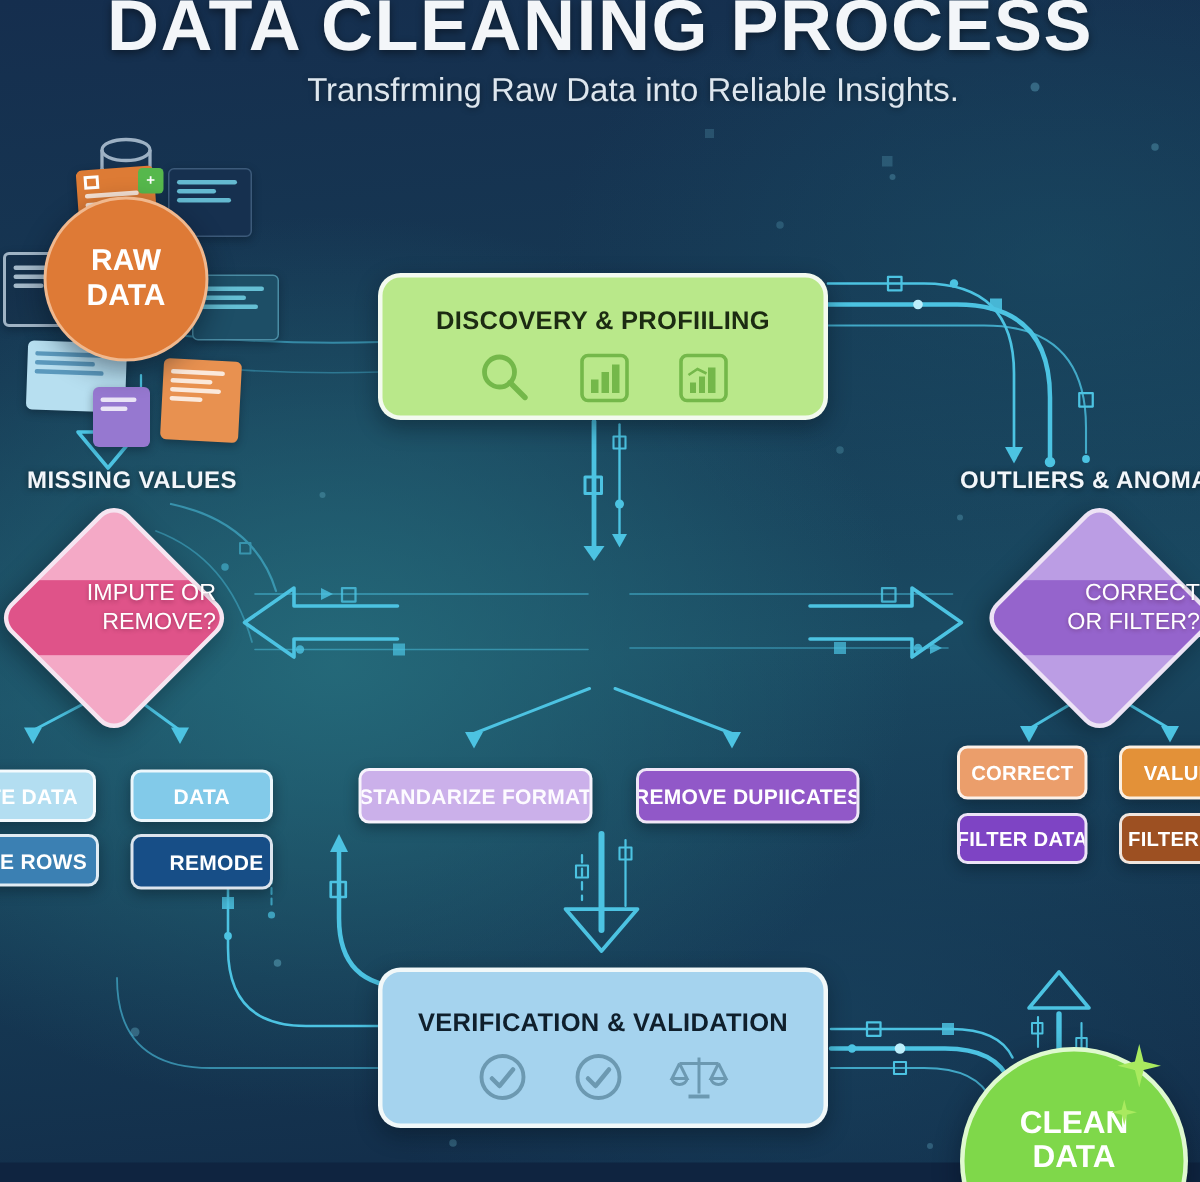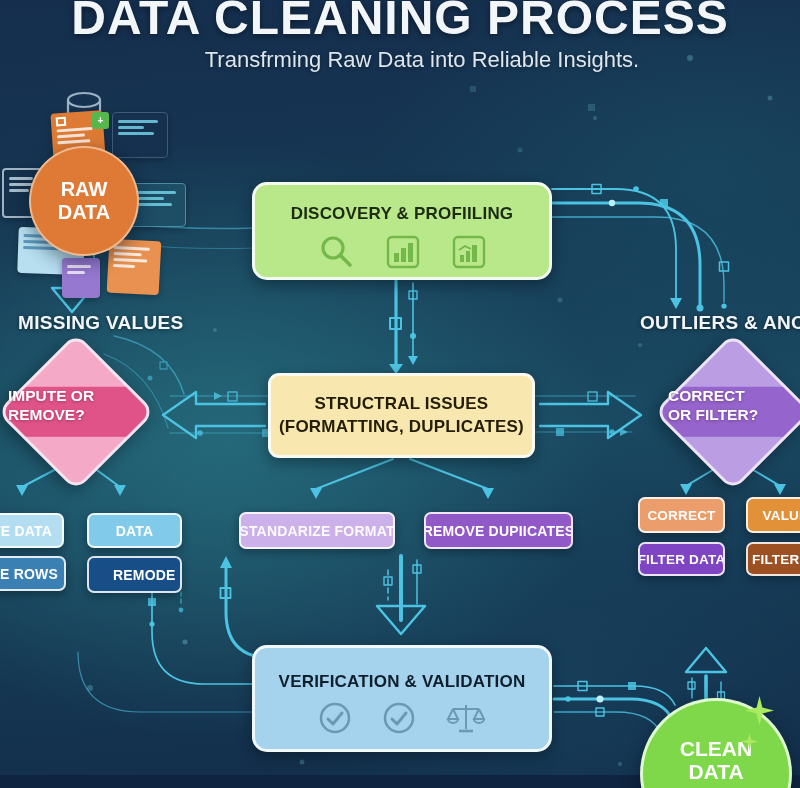--- a/index.html
+++ b/index.html
@@ -16,48 +16,48 @@
   .wires{position:absolute;left:0;top:0;z-index:1;pointer-events:none;}
   .node{position:absolute;z-index:2;}
   h1.title{margin:0;position:absolute;left:0;top:-10px;width:100%;text-align:center;
     font-size:48px;font-weight:700;letter-spacing:1px;color:#f3f6f9;z-index:4;
     text-shadow:0 2px 6px rgba(0,0,0,.45);}
   .subtitle{margin:0;position:absolute;left:0;top:47px;width:100%;text-align:center;
     font-size:22px;color:#dde6ee;z-index:4;text-shadow:0 1px 4px rgba(0,0,0,.4);padding-left:44px;}
   .ml{white-space:pre-line;}
   .circle{border-radius:50%;display:flex;align-items:center;justify-content:center;
     text-align:center;color:#fff;font-weight:700;box-shadow:0 6px 18px rgba(4,14,26,.45);}
-  .raw-circle{left:29px;top:146px;width:110px;height:110px;background:#de7a36;
+  .raw-circle{left:29px;top:131px;width:110px;height:110px;background:#de7a36;
     border:2px solid rgba(255,235,215,.55);font-size:20px;line-height:1.15;z-index:3;}
   .clean-circle{left:640px;top:698px;width:152px;height:152px;background:#7fd84a;
     border:3px solid rgba(240,255,230,.85);z-index:6;align-items:flex-start;}
   .clean-circle .lbl{margin-top:36px;font-size:21px;line-height:1.1;width:100%;}
   .box{position:absolute;border:3px solid rgba(250,252,250,.9);border-radius:15px;
     box-shadow:0 5px 14px rgba(5,15,25,.4);z-index:2;text-align:center;}
   .box .btitle{font-weight:700;font-size:17px;letter-spacing:.2px;}
   .discovery{left:252px;top:182px;width:300px;height:98px;background:#b9e88a;color:#1c2b12;}
   .discovery .btitle{margin-top:19px;}
   .iconrow{display:flex;justify-content:center;align-items:center;gap:30px;margin-top:9px;}
   .structural{left:268px;top:373px;width:267px;height:85px;background:#f8e8af;color:#241d07;
     border-radius:11px;display:flex;align-items:center;justify-content:center;}
   .structural .btitle{line-height:1.3;}
   .verification{left:252px;top:645px;width:300px;height:107px;background:#a5d3ee;color:#0f1f2c;}
   .verification .btitle{margin-top:24px;}
-  .flowlabel{position:absolute;color:#f2f6fa;font-weight:700;font-size:19px;letter-spacing:.3px;
+  .flowlabel{position:absolute;color:#f2f6fa;font-weight:700;font-size:16px;letter-spacing:.3px;
     z-index:2;white-space:nowrap;text-shadow:0 1px 4px rgba(0,0,0,.5);}
   .diamond{position:absolute;width:112px;height:112px;transform:rotate(45deg);border-radius:14px;
     overflow:hidden;border:3px solid rgba(246,240,248,.85);z-index:2;box-shadow:0 5px 16px rgba(5,15,25,.4);}
   .diamond .band{position:absolute;left:-45%;top:50%;width:190%;height:50px;margin-top:-25px;
     transform:rotate(-45deg);}
   .pink{left:20px;top:356px;background:#f4a9c6;}
   .pink .band{background:#df5389;}
   .purple{left:677px;top:356px;background:#bb9de4;}
   .purple .band{background:#9564cc;}
-  .dlabel{position:absolute;z-index:3;color:#fff;font-weight:700;font-size:15.5px;line-height:1.25;
-    text-align:left;text-shadow:0 1px 3px rgba(60,0,30,.35);}
+  .dlabel{position:absolute;z-index:3;color:#fff;font-weight:400;font-size:15.5px;line-height:1.25;
+    text-align:right;text-shadow:0 1px 3px rgba(60,0,30,.35);}
   .minibox{position:absolute;border:2px solid rgba(255,255,255,.85);border-radius:7px;color:#fff;
     font-weight:700;font-size:14px;display:flex;align-items:center;justify-content:center;
     box-shadow:0 3px 9px rgba(5,15,25,.4);letter-spacing:.2px;white-space:nowrap;z-index:2;overflow:hidden;}
   .b-impute{left:-42px;top:513px;width:106px;height:35px;background:#b3def1;justify-content:flex-end;padding-right:10px;}
   .b-data{left:87px;top:513px;width:95px;height:35px;background:#82cae9;}
   .b-removerows{left:-42px;top:556px;width:108px;height:35px;background:#3b80b3;justify-content:flex-end;padding-right:6px;}
   .b-remode{left:87px;top:556px;width:95px;height:37px;background:#174e87;justify-content:flex-start;padding-left:24px;}
   .b-standardize{left:239px;top:512px;width:156px;height:37px;background:#cbb0ea;color:#fdfbff;}
   .b-duplicates{left:424px;top:512px;width:149px;height:37px;background:#9158c8;}
   .b-correct{left:638px;top:497px;width:87px;height:36px;background:#eb9e6b;font-size:13.5px;}
@@ -310,24 +310,20 @@
           <rect x="3" y="3" width="30" height="30" rx="4" stroke-width="2.4"></rect>
           <polyline points="8,16 14,12 20,15" stroke-width="1.8"></polyline>
           <rect x="9" y="21" width="4" height="7" fill="#74b84a" stroke="none"></rect>
           <rect x="15" y="17" width="4" height="11" fill="#74b84a" stroke="none"></rect>
           <rect x="21" y="11" width="5" height="17" fill="#74b84a" stroke="none"></rect>
         </svg>
       </span>
     </div>
   </div>
 
-  <div class="box structural">
-    <div class="btitle ml">STRUCTRAL ISSUES
-(FORMATTING, DUPLICATES)</div>
-  </div>
 
   <div class="diamond pink">
       <div class="band"></div>
     </div>
   <div class="dlabel ml" style="left:8px;top:386px;width:136px;">IMPUTE OR
 REMOVE?</div>
 
   <div class="diamond purple">
       <div class="band"></div>
     </div>

